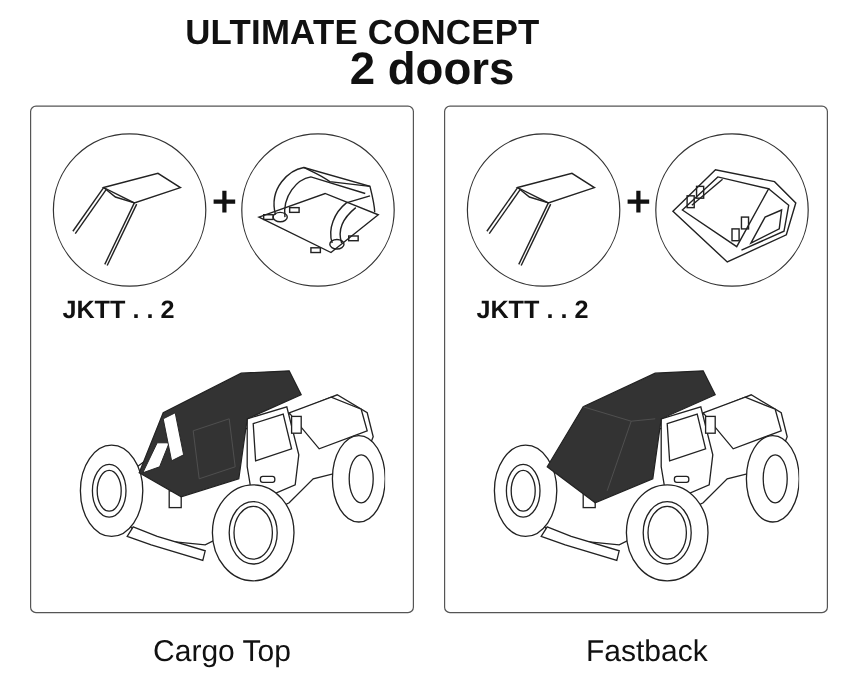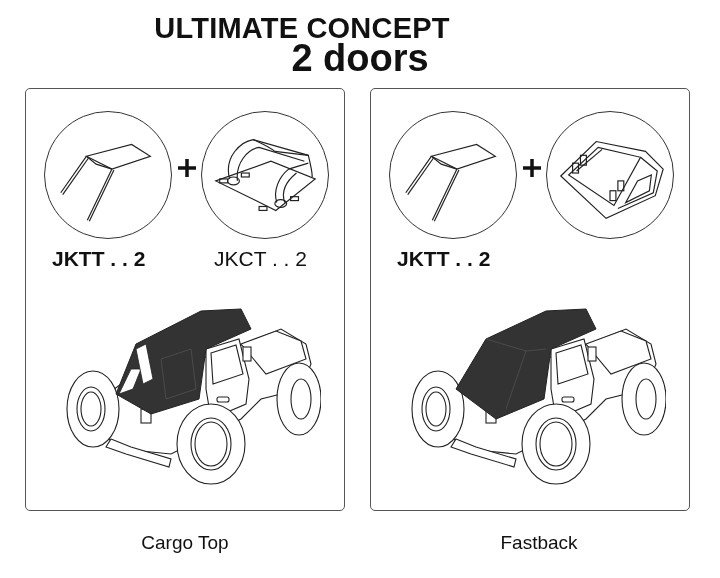--- a/index.html
+++ b/index.html
@@ -17,21 +17,21 @@
               border-radius: 50%; box-sizing: border-box; background: #fff; overflow: hidden; }
     .circle.c1 { left: 18px; }
     .circle.c2 { left: 175px; }
     .circle svg { width: 100%; height: 100%; display: block; }
     .plus { position: absolute; left: 148px; top: 66px; width: 26px; height: 26px; }
     .part-label { position: absolute; top: 158px; font-size: 21px; line-height: 24px; color: #111; }
     .part-label.l1 { left: 26px; font-weight: bold; }
     .part-label.l2 { left: 188px; }
     .vehicle { position: absolute; left: 35px; top: 200px; width: 260px; height: 200px; }
     .vehicle svg { width: 100%; height: 100%; display: block; }
-    .caption { position: absolute; top: 528px; font-size: 19px; line-height: 30px; text-align: center; width: 320px; }
+    .caption { position: absolute; top: 528px; font-size: 25px; line-height: 30px; text-align: center; width: 320px; }
     .caption.left { left: 25px; }
     .caption.right { left: 379px; }
   </style>
 </head>
 <body>
 
 <div class="title">ULTIMATE CONCEPT</div>
 <div class="subtitle">2 doors</div>
 
 <div class="panel left">
@@ -64,21 +64,20 @@
         <ellipse cx="32" cy="70" rx="6" ry="4"></ellipse>
         <ellipse cx="80" cy="93" rx="6" ry="4"></ellipse>
         <rect x="18" y="68" width="8" height="4"></rect>
         <rect x="40" y="62" width="8" height="4"></rect>
         <rect x="58" y="96" width="8" height="4"></rect>
         <rect x="90" y="86" width="8" height="4"></rect>
       </g>
     </svg>
   </div>
   <div class="part-label l1">JKTT . . 2</div>
-  <div class="part-label l2">JKCT . . 2</div>
 
   <div class="vehicle">
     <svg viewBox="0 0 260 200">
       <g stroke="#222" stroke-width="1.1" fill="#fff">
 
         <path d="M40 110 L60 95 L170 60 L220 40 L245 55 L250 75 L240 100 L200 110 L180 130 L140 150 L110 165 L60 160 L35 140 Z"></path>
         <path d="M180 55 L215 42 L240 52 L245 70 L205 85 Z"></path>
 
         <path d="M145 60 L178 50 L188 90 L185 115 L150 130 L145 100 Z"></path>
         <path d="M150 64 L175 56 L182 85 L152 95 Z"></path>

